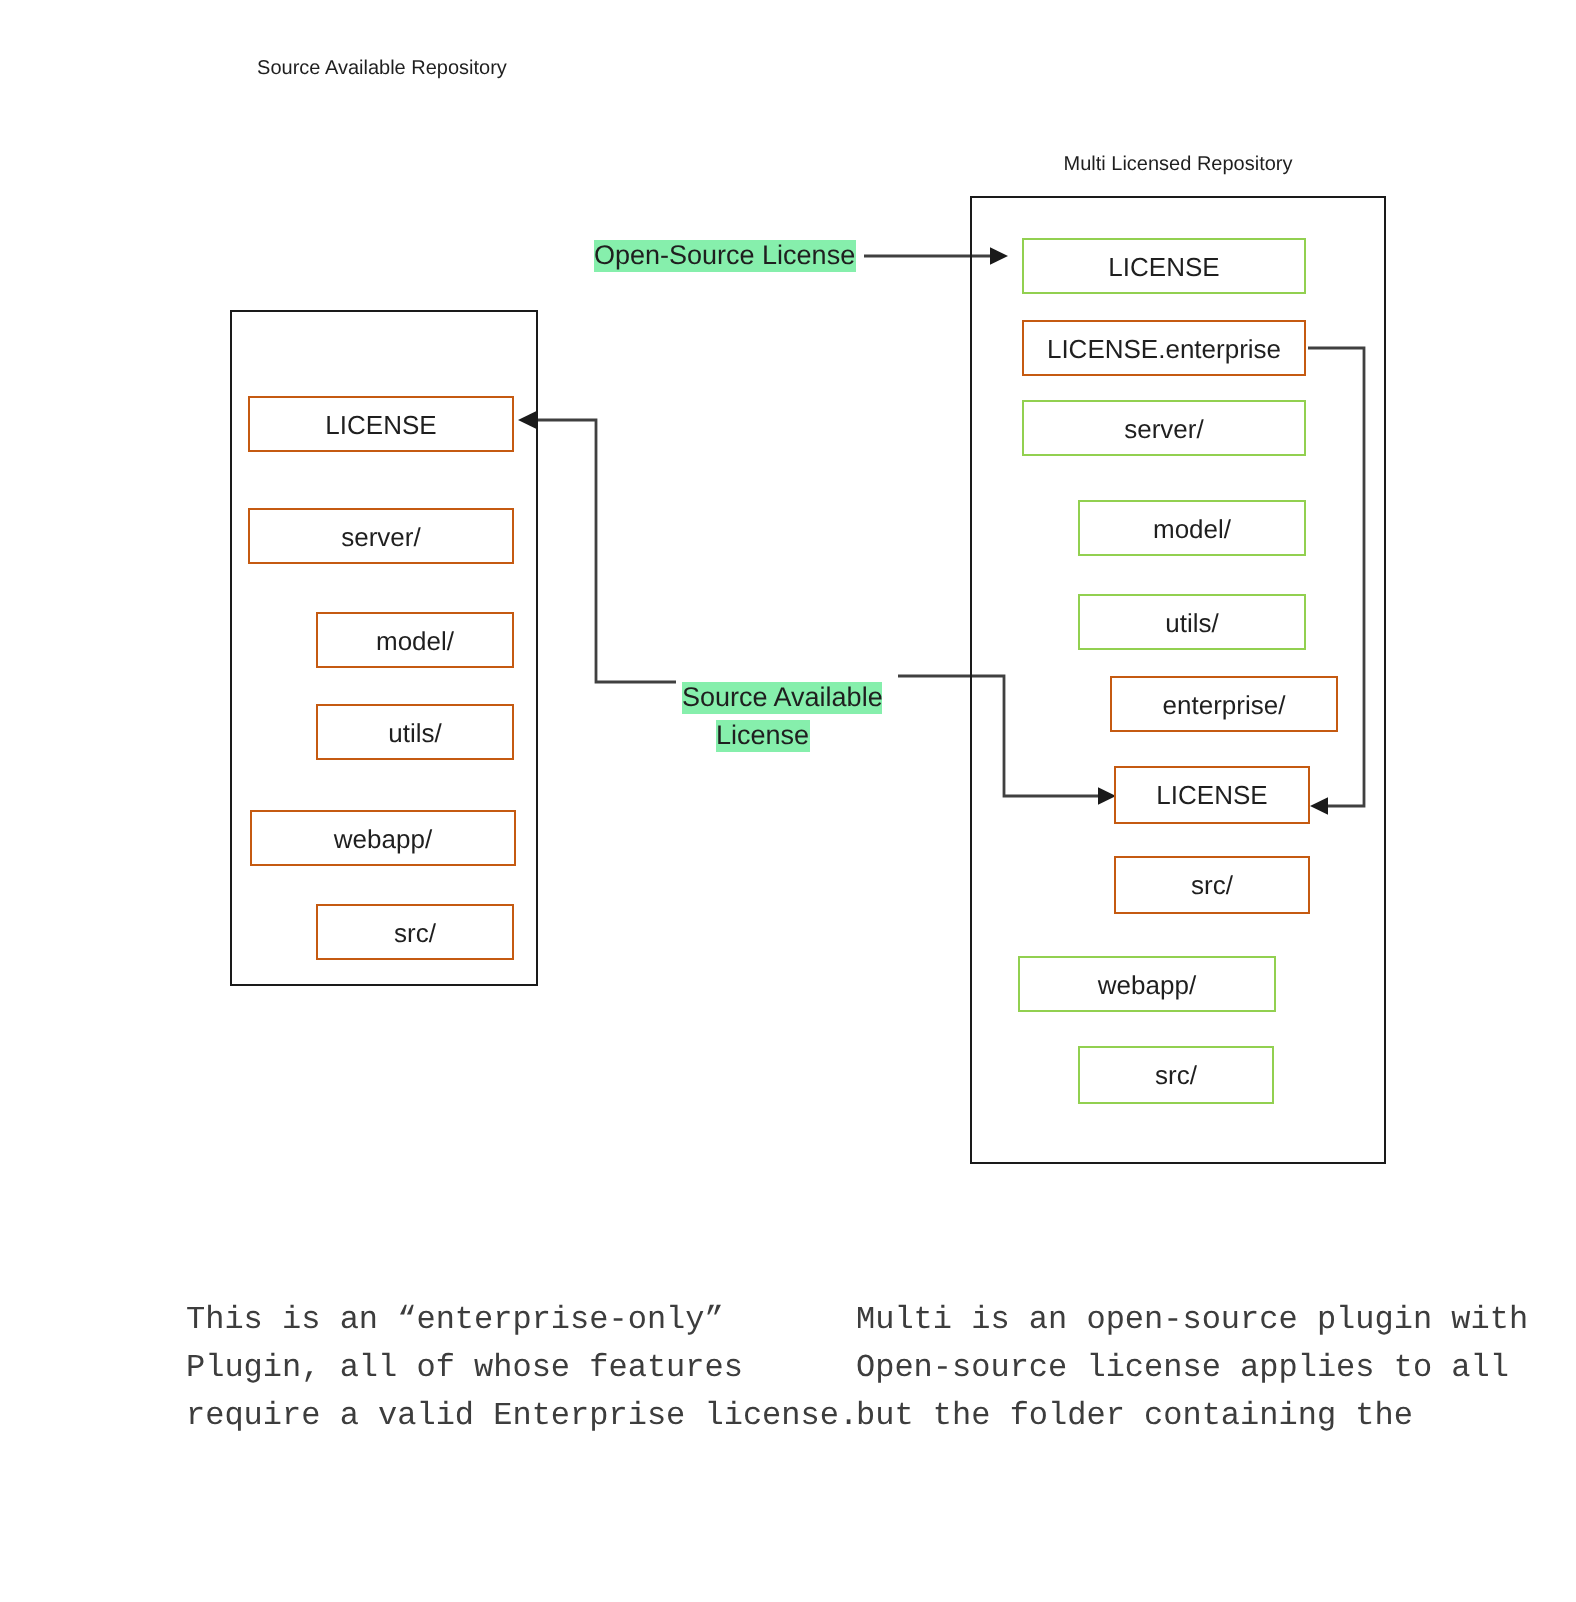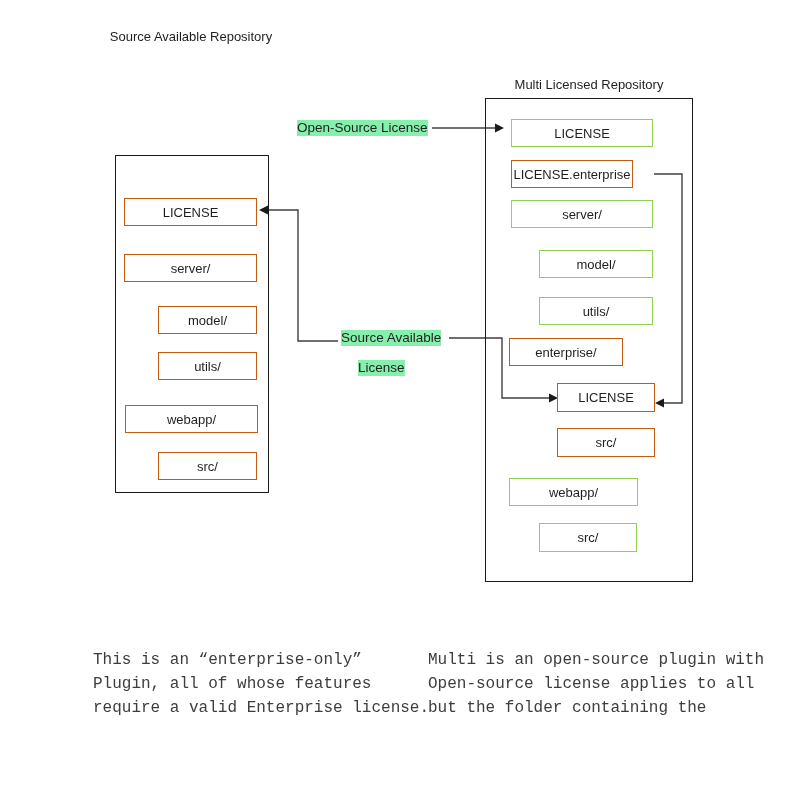--- a/index.html
+++ b/index.html
@@ -8,21 +8,21 @@
     position: relative;
     width: 788px;
     height: 801px;
     background: #ffffff;
     font-family: "Liberation Sans", sans-serif;
     color: #262626;
     overflow: hidden;
   }
   .abs { position: absolute; }
   .title {
-    font-size: 13px;
+    font-size: 10px;
     text-align: center;
     color: #1f1f1f;
     white-space: nowrap;
   }
   .frame {
     position: absolute;
     border: 1px solid #1a1a1a;
     background: transparent;
   }
   .fbox {
@@ -91,32 +91,32 @@
   <div class="fbox orange" style="left:124px; top:198px; width:133px; height:28px;">LICENSE</div>
   <div class="fbox orange" style="left:124px; top:254px; width:133px; height:28px;">server/</div>
   <div class="fbox orange" style="left:158px; top:306px; width:99px; height:28px;">model/</div>
   <div class="fbox orange" style="left:158px; top:352px; width:99px; height:28px;">utils/</div>
   <div class="fbox orange" style="left:125px; top:405px; width:133px; height:28px;">webapp/</div>
   <div class="fbox orange" style="left:158px; top:452px; width:99px; height:28px;">src/</div>
 
   <div class="frame" style="left:485px; top:98px; width:208px; height:484px;"></div>
 
   <div class="fbox green" style="left:511px; top:119px; width:142px; height:28px;">LICENSE</div>
-  <div class="fbox orange" style="left:511px; top:160px; width:122px; height:28px;">LICENSE.enterprise</div>
+  <div class="fbox orange" style="left:511px; top:160px; width:142px; height:28px;">LICENSE.enterprise</div>
   <div class="fbox green" style="left:511px; top:200px; width:142px; height:28px;">server/</div>
   <div class="fbox green" style="left:539px; top:250px; width:114px; height:28px;">model/</div>
   <div class="fbox green" style="left:539px; top:297px; width:114px; height:28px;">utils/</div>
-  <div class="fbox orange" style="left:509px; top:338px; width:114px; height:28px;">enterprise/</div>
+  <div class="fbox orange" style="left:555px; top:338px; width:114px; height:28px;">enterprise/</div>
   <div class="fbox orange" style="left:557px; top:383px; width:98px; height:29px;">LICENSE</div>
   <div class="fbox orange" style="left:557px; top:428px; width:98px; height:29px;">src/</div>
   <div class="fbox green" style="left:509px; top:478px; width:129px; height:28px;">webapp/</div>
   <div class="fbox green" style="left:539px; top:523px; width:98px; height:29px;">src/</div>
 
   <div class="conn-label" style="left:297px; top:120px;">Open-Source License</div>
-  <div class="conn-label" style="left:341px; top:330px;">Source Available</div>
+  <div class="conn-label" style="left:341px; top:341px;">Source Available</div>
   <div class="conn-label" style="left:358px; top:360px;">License</div>
 
   <div class="note" style="left:93px; top:648px;">
     <div class="line">This is an “enterprise-only”</div>
     <div class="line">Plugin, all of whose features</div>
     <div class="line">require a valid Enterprise license.</div>
   </div>
   <div class="note" style="left:428px; top:648px;">
     <div class="line">Multi is an open-source plugin with</div>
     <div class="line">Open-source license applies to all</div>

